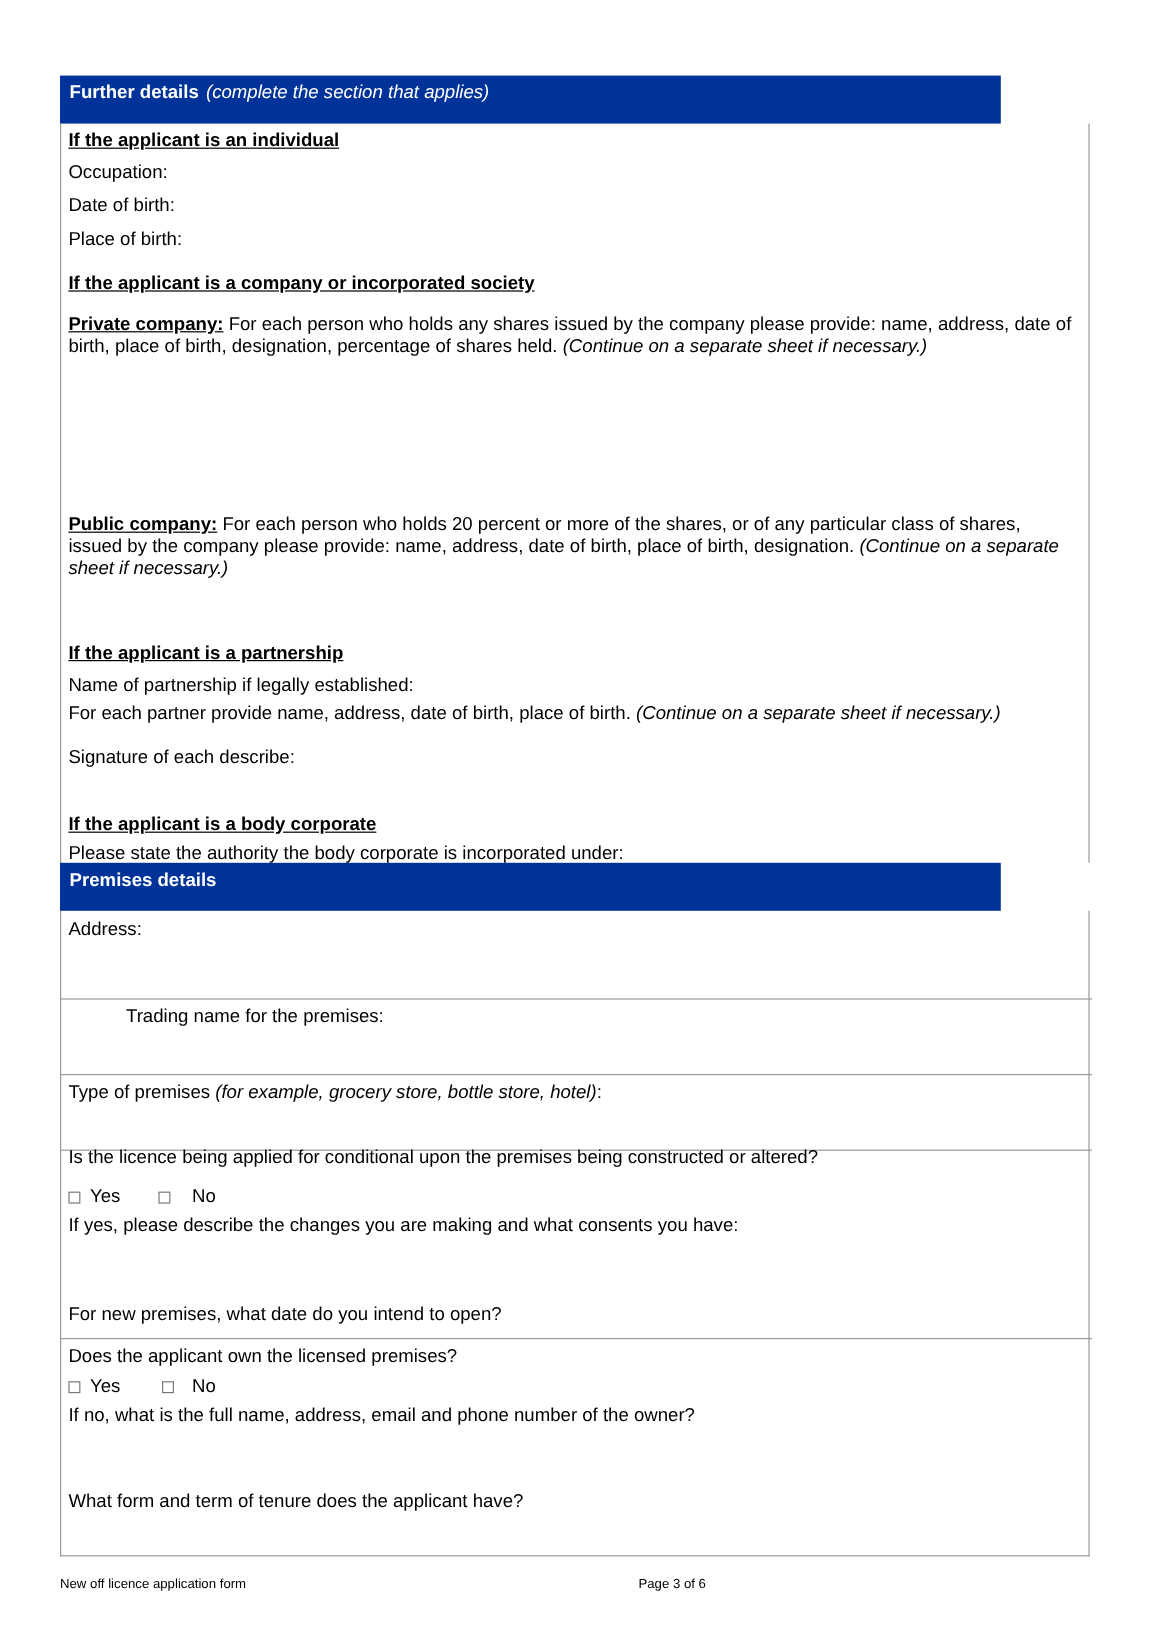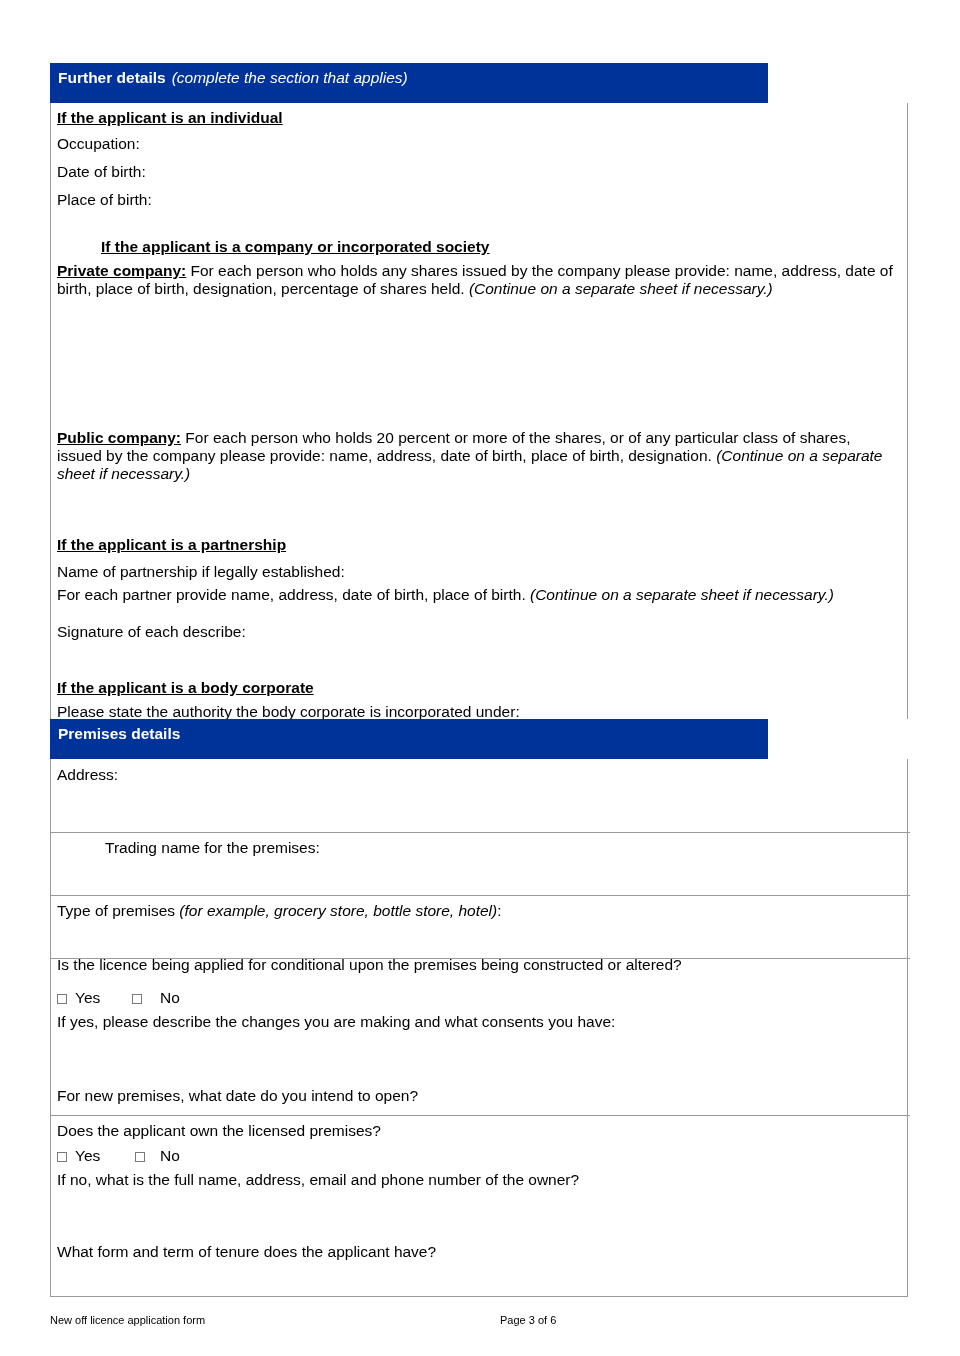--- a/index.html
+++ b/index.html
@@ -1,19 +1,19 @@
 <!DOCTYPE html>
 <html><head>
   <meta charset="utf-8">
   <style>
     html, body { margin: 0; padding: 0; background: #ffffff; }
     body { width: 960px; height: 1356px; position: relative; overflow: hidden;
       font-family: "Liberation Sans", sans-serif; color: #000; font-size: 15.5px; }
     .box { position: absolute; left: 50px; width: 858px; border-left: 1px solid #9a9a9a; border-right: 1px solid #9a9a9a; box-sizing: border-box; }
-    .hdr { position: absolute; left: 50px; width: 718px; background: #003399; color: #fff; font-weight: bold; font-size: 15.5px; padding-left: 8px; box-sizing: border-box; }
+    .hdr { position: absolute; left: 50px; width: 784px; background: #003399; color: #fff; font-weight: bold; font-size: 15.5px; padding-left: 8px; box-sizing: border-box; }
     .hdr .sub { font-weight: normal; font-style: italic; margin-left: 6px; }
     .t { position: absolute; left: 57px; white-space: nowrap; line-height: 18px; }
     .b { font-weight: bold; text-decoration: underline; }
     .i { font-style: italic; }
     .wrap { white-space: normal; width: 840px; }
     .hline { position: absolute; left: 50px; width: 860px; height: 1px; background: #9a9a9a; }
     .cb { display: inline-block; width: 10px; height: 10px; border: 1px solid #7a7a7a; box-sizing: border-box; vertical-align: -1px; margin-right: 8px; }
     .opt { position: absolute; white-space: nowrap; line-height: 18px; }
     .foot { position: absolute; top: 1314px; font-size: 11px; white-space: nowrap; }
   </style>
@@ -23,21 +23,21 @@
 <div class="hdr" style="top:63px;height:40px;line-height:30px;">
   <span>Further details</span><span class="sub">(complete the section that applies)</span>
 </div>
 <div class="box" style="top:103px;height:616px;"></div>
 
 <div class="t b" style="top:109px;">If the applicant is an individual</div>
 <div class="t" style="top:135px;">Occupation:</div>
 <div class="t" style="top:163px;">Date of birth:</div>
 <div class="t" style="top:191px;">Place of birth:</div>
 
-<div class="t b" style="top:238px;margin-left:44px;">If the applicant is a company or incorporated society</div>
+<div class="t b" style="top:228px;">If the applicant is a company or incorporated society</div>
 <div class="t wrap" style="top:262px;">
   <span class="b">Private company:</span>
   <span>For each person who holds any shares issued by the company please provide: name, address, date of birth, place of birth, designation, percentage of shares held.</span>
   <span class="i">(Continue on a separate sheet if necessary.)</span>
 </div>
 
 <div class="t wrap" style="top:429px;width:835px;">
   <span class="b">Public company:</span>
   <span>For each person who holds 20 percent or more of the shares, or of any particular class of shares, issued by the company please provide: name, address, date of birth, place of birth, designation.</span>
   <span class="i">(Continue on a separate sheet if necessary.)</span>
@@ -86,13 +86,13 @@
 <div class="opt" style="top:1147px;left:57px;">
   <span class="cb"></span><span>Yes</span>
 </div>
 <div class="opt" style="top:1147px;left:135px;">
   <span class="cb" style="margin-right:15px;"></span><span>No</span>
 </div>
 <div class="t" style="top:1171px;">If no, what is the full name, address, email and phone number of the owner?</div>
 <div class="t" style="top:1243px;">What form and term of tenure does the applicant have?</div>
 
 <div class="foot" style="left:50px;">New off licence application form</div>
-<div class="foot" style="left:500px;">Page 3 of 6</div>
+<div class="foot" style="left:532px;">Page 3 of 6</div>
 
 </body></html>

